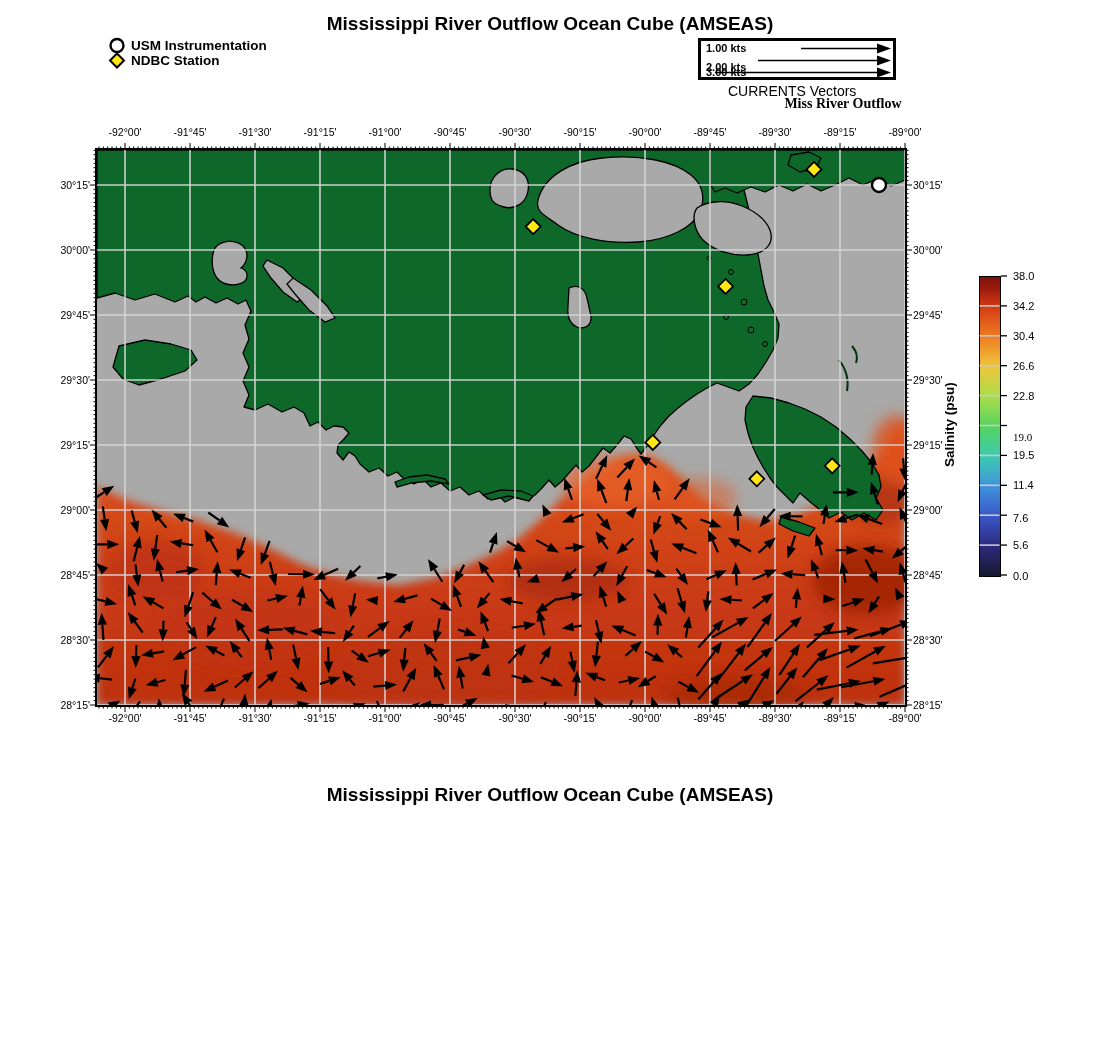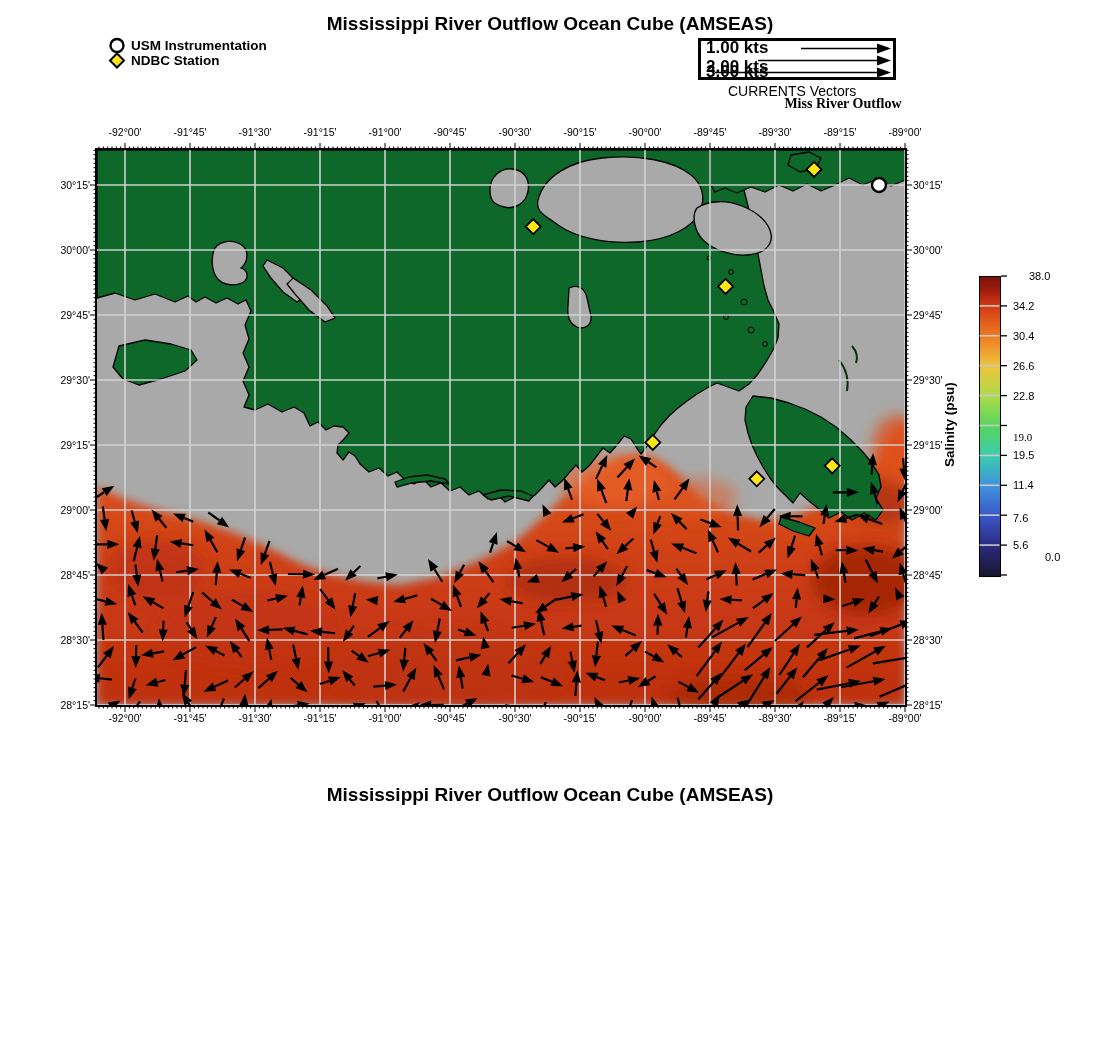--- a/index.html
+++ b/index.html
@@ -3,21 +3,21 @@
 <meta charset="utf-8">
 <style>
   html,body{margin:0;padding:0;background:#ffffff;}
   #page{position:relative;width:1100px;height:1050px;background:#ffffff;overflow:hidden;
         font-family:"Liberation Sans", sans-serif;color:#000;}
   .abs{position:absolute;}
   .title{font-weight:bold;font-size:19px;text-align:center;width:1100px;left:0;}
   .subtitle{font-family:"Liberation Serif", serif;font-weight:bold;font-size:16.5px;text-align:center;width:1100px;left:0;}
   .legend-row{position:absolute;display:flex;align-items:center;gap:5px;font-weight:bold;font-size:13.5px;}
   .vkey-box{position:absolute;left:698px;top:38px;width:198px;height:42px;border:3px solid #000;background:#fff;box-sizing:border-box;}
-  .vkey-label{position:absolute;left:5px;font-weight:bold;font-size:17px;line-height:12px;}
+  .vkey-label{position:absolute;left:5px;font-weight:bold;font-size:11px;line-height:12px;}
   .vkey-caption{position:absolute;left:728px;top:83px;font-weight:normal;font-size:14px;}
   .region-label{position:absolute;left:763px;top:96px;width:160px;text-align:center;
                 font-family:"Liberation Serif", serif;font-weight:bold;font-size:14px;}
   .tick-label-x{position:absolute;width:70px;margin-left:-35px;text-align:center;font-size:10.5px;}
   .tick-label-y-left{position:absolute;width:60px;text-align:right;font-size:10.5px;}
   .tick-label-y-right{position:absolute;width:60px;text-align:left;font-size:10.5px;}
   #map-frame{position:absolute;left:97px;top:150px;width:808px;height:555px;border:2.5px solid #000;box-sizing:content-box;margin-left:-2.5px;margin-top:-2.5px;}
   #colorbar{position:absolute;left:979px;top:276px;width:20px;height:299px;border:1.5px solid #000;box-sizing:content-box;}
   .cbar-ticklabel{position:absolute;left:1013px;font-size:11px;}
   .cbar-axis-label{position:absolute;left:949px;top:417px;width:200px;margin-left:-100px;text-align:center;
@@ -1815,24 +1815,24 @@
     <div class="tick-label-y-left" style="left: 30px; top: 439px;">29°15'</div>
     <div class="tick-label-y-right" style="left: 913px; top: 439px;">29°15'</div>
     <div class="tick-label-y-left" style="left: 30px; top: 504px;">29°00'</div>
     <div class="tick-label-y-right" style="left: 913px; top: 504px;">29°00'</div>
     <div class="tick-label-y-left" style="left: 30px; top: 569px;">28°45'</div>
     <div class="tick-label-y-right" style="left: 913px; top: 569px;">28°45'</div>
     <div class="tick-label-y-left" style="left: 30px; top: 634px;">28°30'</div>
     <div class="tick-label-y-right" style="left: 913px; top: 634px;">28°30'</div>
     <div class="tick-label-y-left" style="left: 30px; top: 699px;">28°15'</div>
     <div class="tick-label-y-right" style="left: 913px; top: 699px;">28°15'</div>
-    <div class="cbar-ticklabel" style="top: 270px; margin-left: 16px;">38.0</div>
+    <div class="cbar-ticklabel" style="top: 270px;">38.0</div>
     <div class="cbar-ticklabel" style="top: 299.9px;">34.2</div>
     <div class="cbar-ticklabel" style="top: 329.8px;">30.4</div>
     <div class="cbar-ticklabel" style="top: 359.7px;">26.6</div>
     <div class="cbar-ticklabel" style="top: 389.6px;">22.8</div>
     <div class="cbar-ticklabel" style="top: 431px; font-family: Liberation Serif, serif;">19.0</div>
     <div class="cbar-ticklabel" style="top: 449.4px;">19.5</div>
     <div class="cbar-ticklabel" style="top: 479.3px;">11.4</div>
     <div class="cbar-ticklabel" style="top: 512px;">7.6</div>
     <div class="cbar-ticklabel" style="top: 539.1px;">5.6</div>
-    <div class="cbar-ticklabel" style="top: 551px; margin-left: 32px;">0.0</div>
+    <div class="cbar-ticklabel" style="top: 570px;">0.0</div>
   </div>
 
 </body></html>

